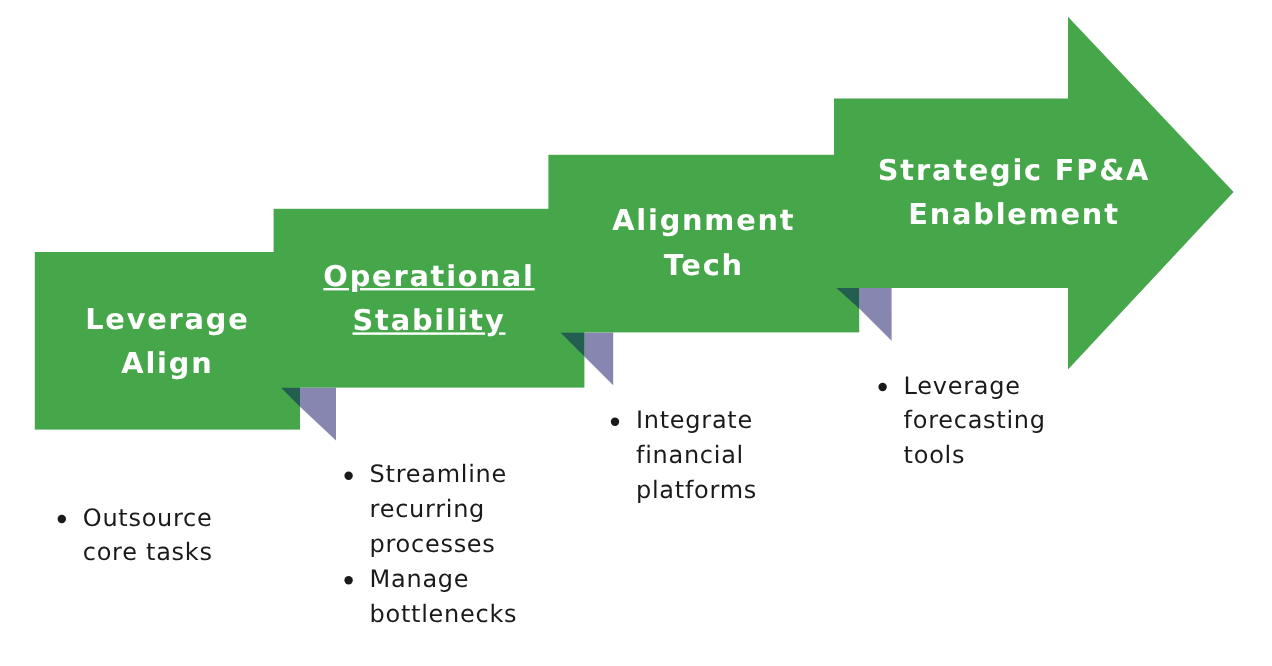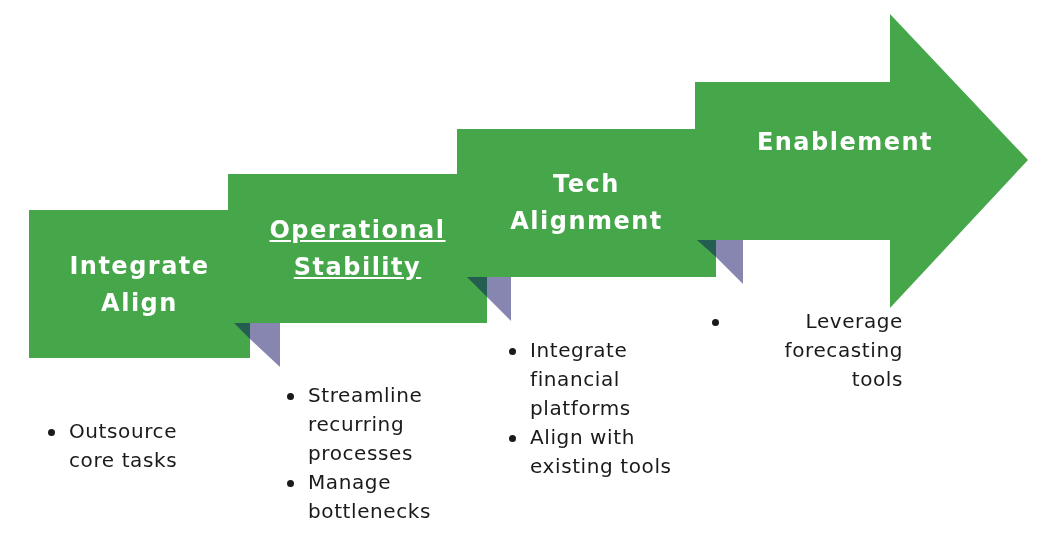--- a/index.html
+++ b/index.html
@@ -25,41 +25,41 @@
   <polygon points="467,277 487,277 487,297" fill="#245e50"></polygon>
 
   <polygon points="716,240 743,240 743,284 716,257" fill="#8786b0"></polygon>
   <rect x="457" y="129" width="259" height="148" fill="#46a64a"></rect>
   <polygon points="697,240 716,240 716,257" fill="#245e50"></polygon>
 
   <polygon points="695,82 890,82 890,14 1028,160 890,308 890,240 695,240" fill="#46a64a"></polygon>
 </svg>
 
 <div class="title" style="left:29px; top:248px; width:221px;">
-  <div>Integrate</div>
+  <div>Leverage</div>
   <div>Align</div>
 </div>
 <div class="title" style="left:228px; top:212px; width:259px;text-decoration:underline;">
   <div>Operational</div>
   <div>Stability</div>
 </div>
 <div class="title" style="left:457px; top:166px; width:259px;">
+  <div>Alignment</div>
   <div>Tech</div>
-  <div>Alignment</div>
 </div>
 <div class="title" style="left:700px; top:124px; width:290px;">
+  <div>Strategic FP&amp;A</div>
   <div>Enablement</div>
 </div>
 
 <ul class="bullets" style="left:44px; top:417px; width:175px;">
   <li>Outsource core tasks</li>
 </ul>
 <ul class="bullets" style="left:283px; top:381px; width:175px;">
   <li>Streamline recurring processes</li>
   <li>Manage bottlenecks</li>
 </ul>
 <ul class="bullets" style="left:505px; top:336px; width:190px;">
   <li>Integrate financial platforms</li>
-  <li>Align with existing tools</li>
 </ul>
-<ul class="bullets" style="left:708px; top:307px; width:195px;text-align:right;">
+<ul class="bullets" style="left:728px; top:307px; width:195px;">
   <li>Leverage forecasting tools</li>
 </ul>
 
 </body></html>

